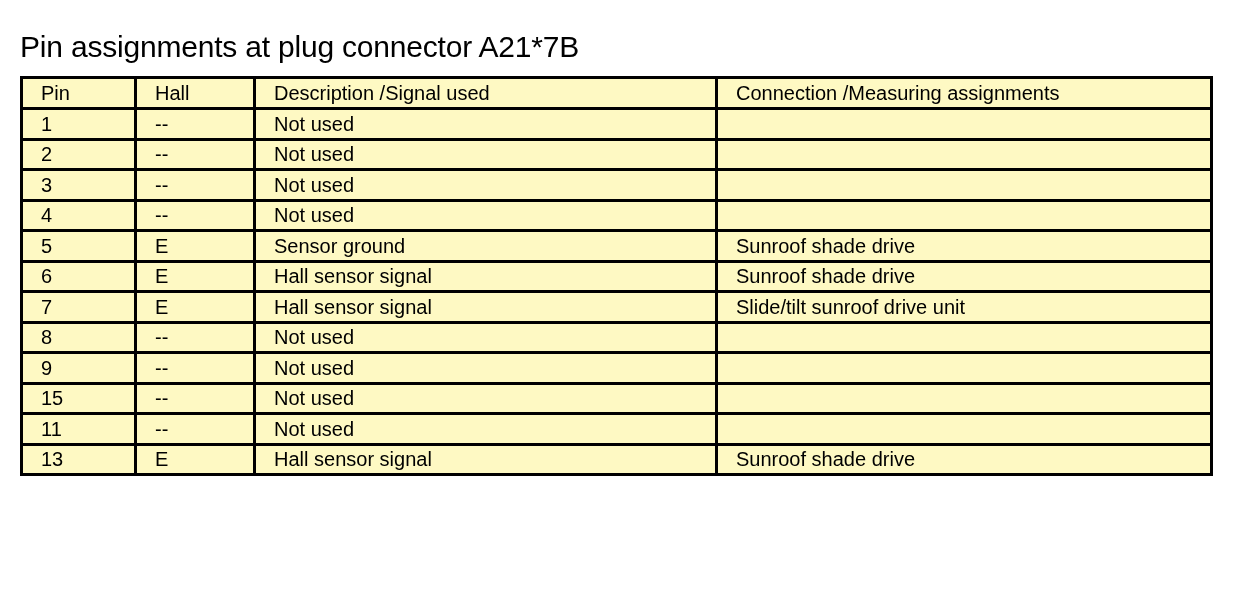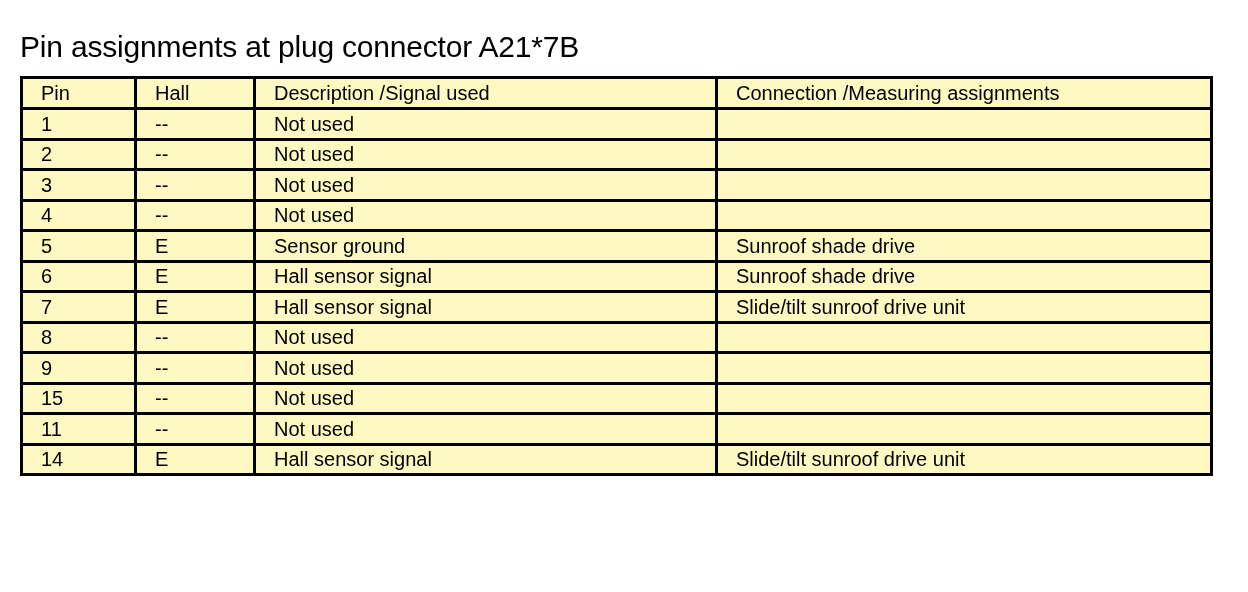--- a/index.html
+++ b/index.html
@@ -158,21 +158,21 @@
           <td>Not used</td>
           <td class="cell-empty"></td>
         </tr>
         <tr>
           <td>11</td>
           <td>--</td>
           <td>Not used</td>
           <td class="cell-empty"></td>
         </tr>
         <tr>
-          <td>14</td>
+          <td>13</td>
           <td>E</td>
           <td>Hall sensor signal</td>
-          <td>Slide/tilt sunroof drive unit</td>
+          <td>Sunroof shade drive</td>
         </tr>
       </tbody>
   </table>
 
 </div>
 
 </body></html>

